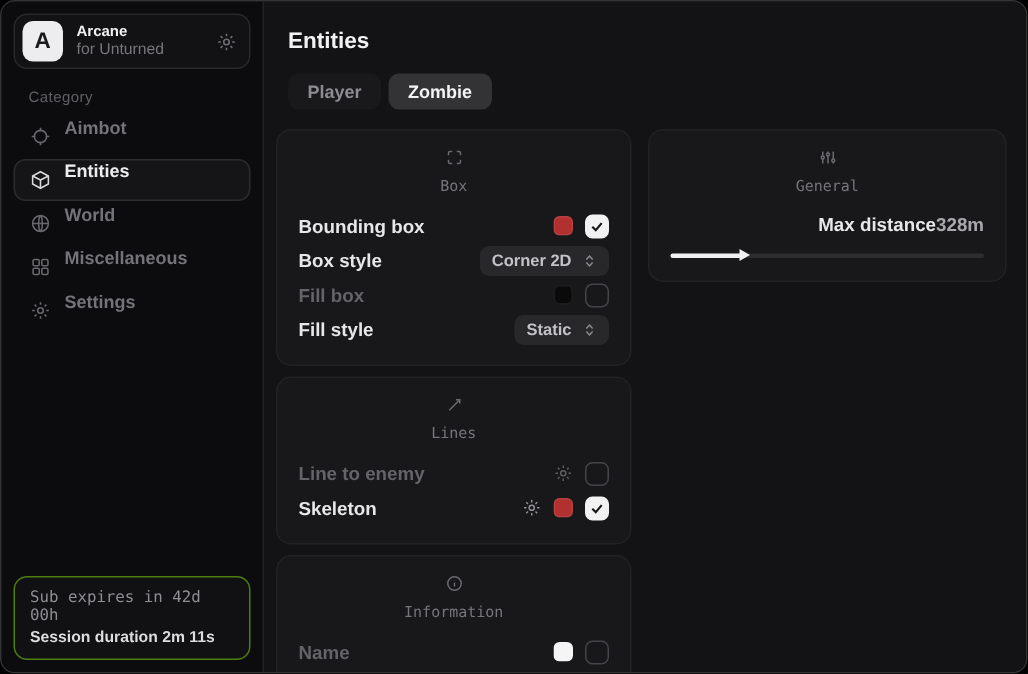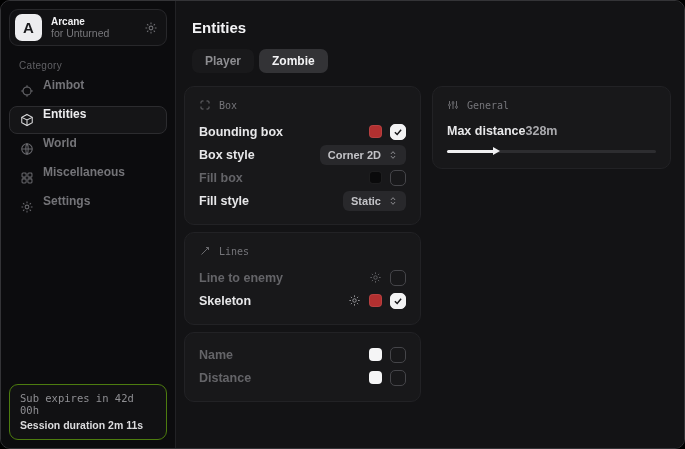--- a/index.html
+++ b/index.html
@@ -105,20 +105,21 @@
     border: 1px solid #222225;
     border-radius: 10px;
     padding: 10px 14px 12px;
   }
   .card-header {
     display: flex; align-items: center; gap: 8px;
     color: #75757a;
     font-family: "DejaVu Sans Mono", monospace;
     font-size: 10px;
     margin: 2px 0 9px;
+    flex-direction: column;
   }
   .card-header .icon { color: #6a6a6e; }
   .row {
     display: flex; align-items: center; justify-content: space-between;
     height: 23px;
   }
   .row-label { color: #e7e7e9; font-size: 12.5px; font-weight: 600; }
   .row.dim .row-label { color: #646468; }
   .controls { display: flex; align-items: center; gap: 8px; }
   .swatch {
@@ -139,21 +140,21 @@
     display: flex; align-items: center; gap: 7px;
     background: #28282b; border-radius: 6px;
     padding: 4px 8px;
     color: #c3c3c7; font-size: 11px; font-weight: 600;
     cursor: pointer;
   }
   .dropdown .icon { color: #8c8c90; }
   .row-gear { color: #5e5e62; cursor: pointer; }
   .row .bright-gear { color: #929296; }
   
-  .slider-row { display: flex; justify-content: flex-start; align-items: center; height: 22px; margin-top: 0; }
+  .slider-row { display: flex; justify-content: flex-end; align-items: center; height: 22px; margin-top: 0; }
   .slider-value { color: #a9a9ad; font-size: 12.5px; font-weight: 600; }
   .slider {
     position: relative; height: 10px; margin-top: 4px; cursor: pointer;
   }
   .slider-track {
     position: absolute; top: 4px; left: 0; right: 0; height: 3px;
     background: #2d2d30; border-radius: 2px;
   }
   .slider-fill {
     position: absolute; top: 4px; left: 0; height: 3px;
@@ -353,20 +354,30 @@
               <span class="checkbox checked">
                 <svg width="10" height="10" viewBox="0 0 24 24" fill="none" stroke="currentColor" stroke-width="3.4">
                     <path d="M4.5 12.5 10 18 19.5 6.5"></path>
                   </svg>
               </span>
             </span>
           </div>
         </section>
 
         <section class="card">
+          <div class="card-header">
+            <span class="icon">
+              <svg width="12" height="12" viewBox="0 0 24 24" fill="none" stroke="currentColor" stroke-width="2">
+                <circle cx="12" cy="12" r="9"></circle>
+                  <path d="M12 11v5"></path>
+                  <path d="M12 7.5v.5"></path>
+              </svg>
+            </span>
+            <span>Information</span>
+          </div>
 
           <div class="row dim">
             <span class="row-label">Name</span>
             <span class="controls">
               <span class="swatch" style="background-color: rgb(245, 245, 246);"></span>
               <span class="checkbox"></span>
             </span>
           </div>
 
           <div class="row dim">

